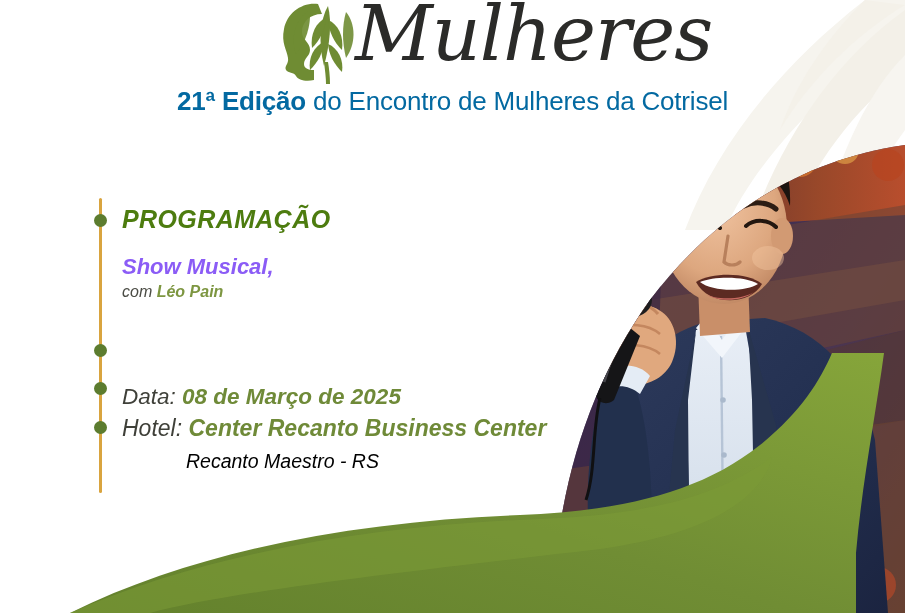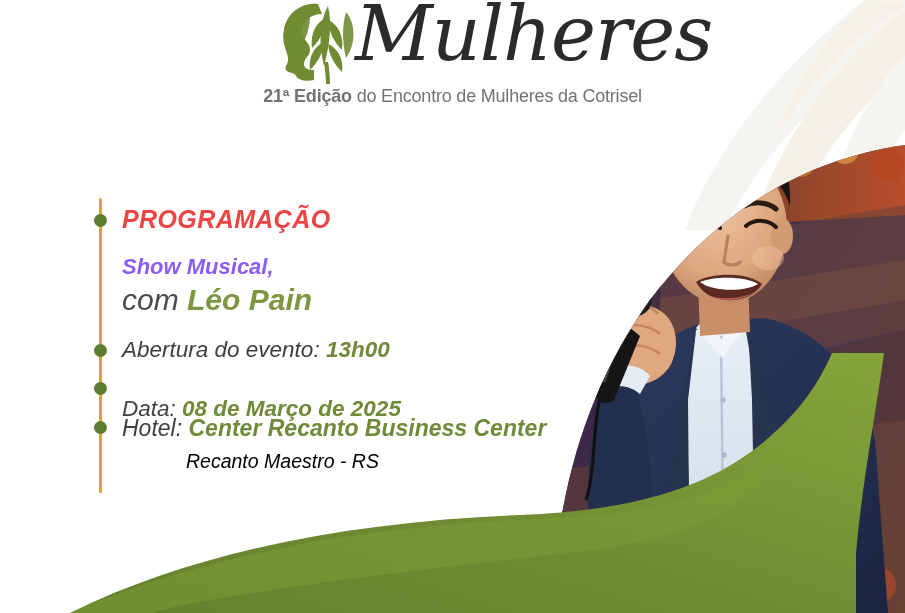--- a/index.html
+++ b/index.html
@@ -65,22 +65,22 @@
     font-weight: 400;
     font-size: 76px;
     letter-spacing: -1px;
     color: #2b2b29;
     line-height: 1;
     white-space: nowrap;
   }
   .subtitle {
     position: absolute;
     top: 86px; left: 0; width: 905px;
-    font-size: 18px;
-    color: #737373;
+    font-size: 26px;
+    color: #0369a1;
     letter-spacing: -0.2px;
     white-space: nowrap;
   }
   .subtitle b { font-weight: 700; }
 
   
   .rail {
     position: absolute;
     left: 99px; top: 198px;
     width: 3px; height: 295px;
@@ -99,57 +99,57 @@
   .dot.d3 { top: 382px; }
   .dot.d4 { top: 421px; }
 
   
   .prog-heading {
     position: absolute;
     left: 122px; top: 205px;
     font-size: 25px;
     font-weight: 700;
     font-style: italic;
-    color: #ef4444;
+    color: #4d7c0f;
     letter-spacing: 0.4px;
     white-space: nowrap;
   }
   .show-line {
     position: absolute;
     left: 122px; top: 254px;
     font-size: 22px;
     font-weight: 700;
     font-style: italic;
     color: #8b5cf6;
     white-space: nowrap;
   }
   .com-line {
     position: absolute;
     left: 122px; top: 283px;
-    font-size: 30px;
+    font-size: 16px;
     font-style: italic;
     color: #4b4c45;
     white-space: nowrap;
   }
   .com-line .name {
     font-weight: 700;
     color: #7d9641;
   }
 
   .info {
     position: absolute;
     left: 122px;
     font-size: 22.5px;
     font-style: italic;
     color: #3f4039;
     white-space: nowrap;
   }
   .info .val { font-weight: 700; color: #6f8a38; }
   .info.i1 { top: 337px; }
-  .info.i2 { top: 396px; }
+  .info.i2 { top: 384px; }
   .info.i3 { top: 415px; font-size: 23px; }
 
   .sub-local {
     position: absolute;
     left: 186px; top: 450px;
     font-size: 19.5px;
     font-style: italic;
     color: #000000;
     white-space: nowrap;
   }
@@ -317,21 +317,20 @@
   <div class="dot d1"></div>
   <div class="dot d2"></div>
   <div class="dot d3"></div>
   <div class="dot d4"></div>
 
   <div class="prog-heading">PROGRAMAÇÃO</div>
 
   <div class="show-line">Show Musical,</div>
   <div class="com-line"><span>com </span><span class="name">Léo Pain</span></div>
 
-  <div class="info i1"><span>Abertura do evento: </span><span class="val">13h00</span></div>
 
   <div class="info i2"><span>Data: </span><span class="val">08 de Março de 2025</span></div>
 
   <div class="info i3"><span>Hotel: </span><span class="val">Center Recanto Business Center</span></div>
 
   <div class="sub-local">Recanto Maestro - RS</div>
 
 </div>
 
 </body></html>

